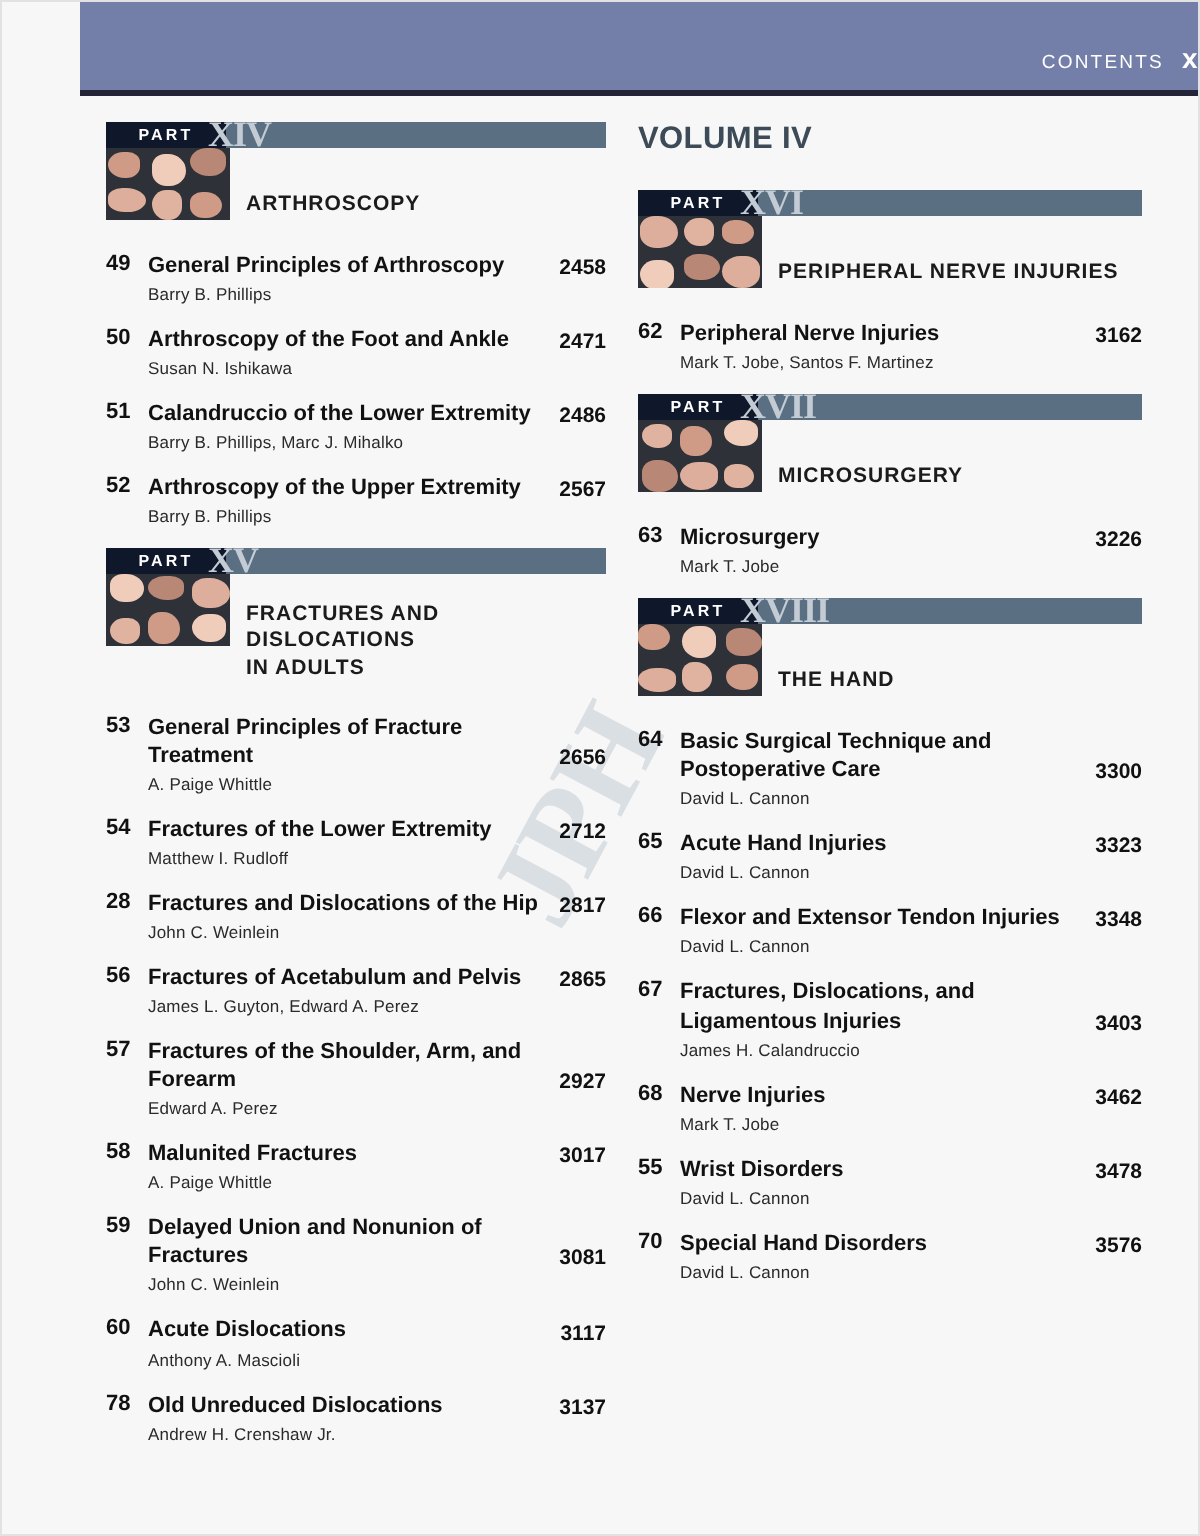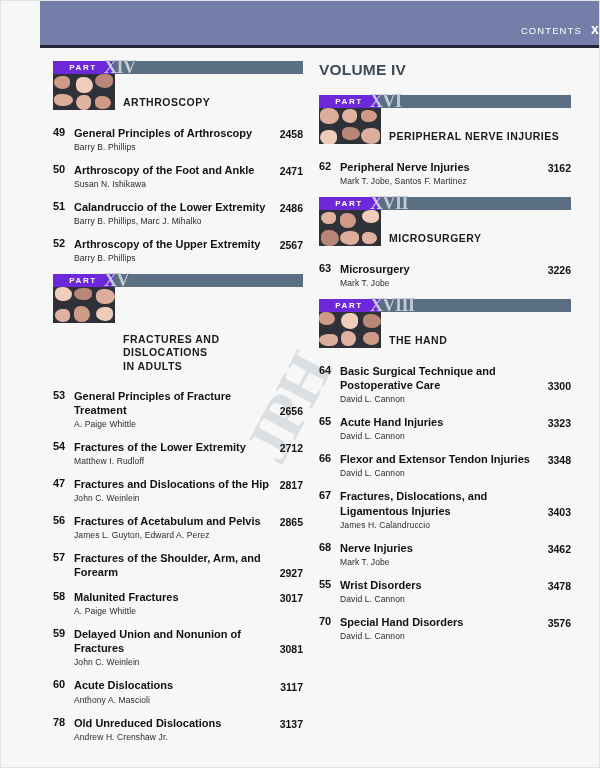--- a/index.html
+++ b/index.html
@@ -72,21 +72,21 @@
   }
   .part-bar {
     position: relative;
     height: 13px;
     background: #5b6f82;
     width: 100%;
   }
   .part-badge {
     position: absolute; left: 0; top: 0;
     width: 60px; height: 13px;
-    background: #6d28d9;
+    background: #0f172a;
     color: #ffffff;
     font-size: 8px; font-weight: bold;
     letter-spacing: 1.6px;
     display: flex; align-items: center; justify-content: center;
   }
   .part-num {
     position: absolute; left: 51px; top: -4px;
     font-size: 18px; font-weight: bold;
     color: #c3ccd4;
     letter-spacing: -.5px;
@@ -105,21 +105,21 @@
   }
   .part-title {
     margin-left: 70px;
     padding-top: 22px;
     min-height: 36px;
     font-size: 10.5px; font-weight: bold;
     color: #1b1b1b;
     letter-spacing: .5px;
     line-height: 1.25;
   }
-  .part-title.two-line { padding-top: 14px; margin-top: 32px; }
+  .part-title.two-line { padding-top: 14px; }
 
   
   .chapters { margin-top: 16px; }
   .chapter {
     display: flex;
     align-items: flex-start;
     margin-bottom: 11px;
   }
   .ch-num {
     width: 21px;
@@ -263,21 +263,21 @@
           <div class="ch-num">54</div>
           <div class="ch-body">
             <div class="ch-line">
               <div class="ch-title">Fractures of the Lower Extremity</div>
               <div class="ch-page">2712</div>
             </div>
             <div class="ch-author">Matthew I. Rudloff</div>
           </div>
         </div>
         <div class="chapter">
-          <div class="ch-num">47</div>
+          <div class="ch-num">28</div>
           <div class="ch-body">
             <div class="ch-line" style="gap: 4px;">
               <div class="ch-title">Fractures and Dislocations of the Hip</div>
               <div class="ch-page">2817</div>
             </div>
             <div class="ch-author">John C. Weinlein</div>
           </div>
         </div>
         <div class="chapter">
           <div class="ch-num">56</div>
@@ -289,20 +289,21 @@
             <div class="ch-author">James L. Guyton, Edward A. Perez</div>
           </div>
         </div>
         <div class="chapter">
           <div class="ch-num">57</div>
           <div class="ch-body">
             <div class="ch-line">
               <div class="ch-title">Fractures of the Shoulder, Arm, and Forearm</div>
               <div class="ch-page">2927</div>
             </div>
+            <div class="ch-author">Edward A. Perez</div>
           </div>
         </div>
         <div class="chapter">
           <div class="ch-num">58</div>
           <div class="ch-body">
             <div class="ch-line">
               <div class="ch-title">Malunited Fractures</div>
               <div class="ch-page">3017</div>
             </div>
             <div class="ch-author">A. Paige Whittle</div>

